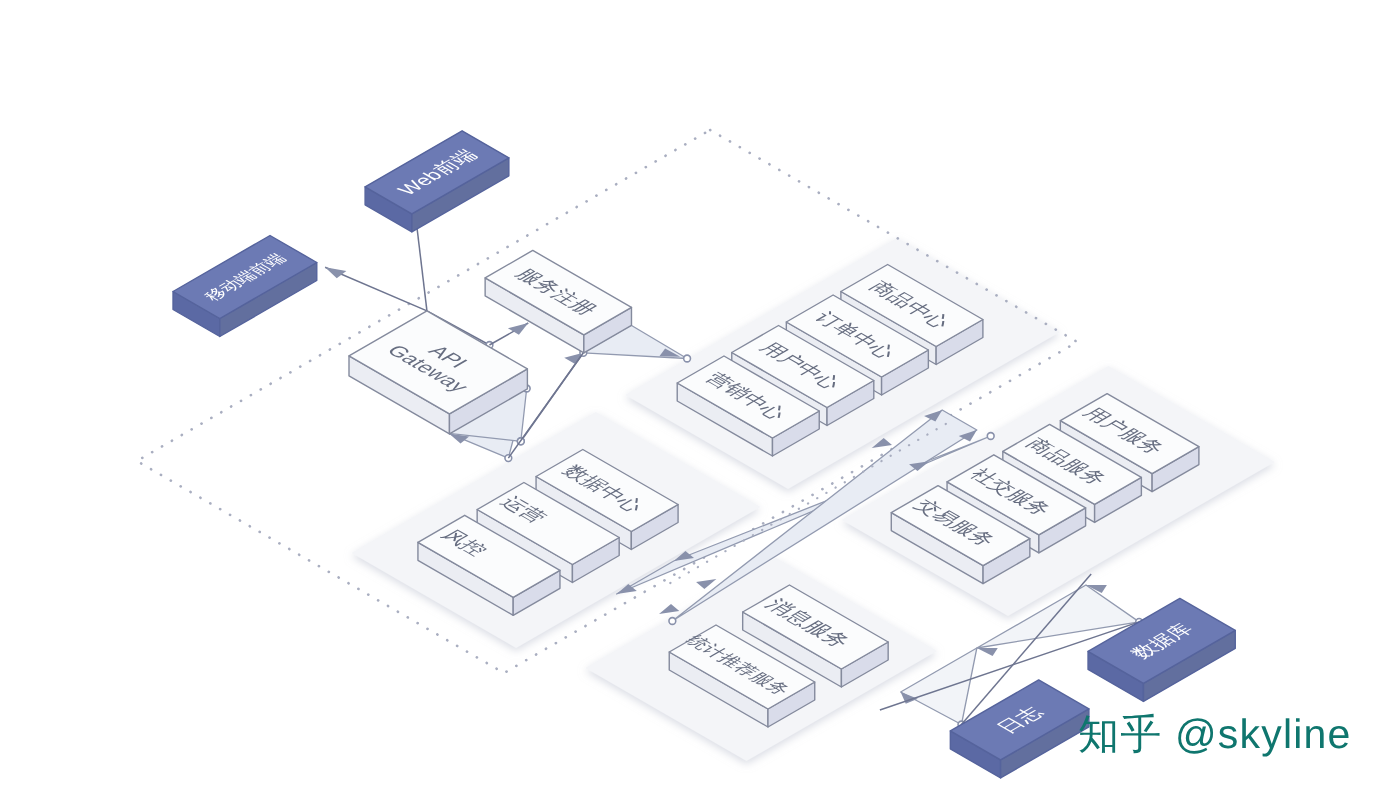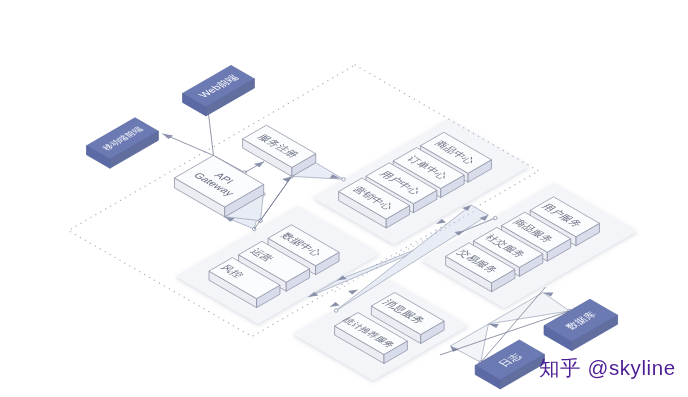--- a/index.html
+++ b/index.html
@@ -1,21 +1,21 @@
 <!DOCTYPE html>
 <html><head>
 <meta charset="utf-8">
 <title>Isometric Microservice Architecture</title>
 <style>
   html,body{margin:0;padding:0;background:#ffffff;}
   body{width:688px;height:397px;overflow:hidden;font-family:"Liberation Sans",sans-serif;}
   #stage{position:relative;width:688px;height:397px;background:#ffffff;opacity:0.999;}
   svg{display:block;}
   #watermark{position:absolute;left:539px;top:357px;font-family:"Liberation Sans",sans-serif;
-     font-size:20.5px;line-height:22px;color:#4c1d95;letter-spacing:0.6px;white-space:nowrap;}
+     font-size:20.5px;line-height:22px;color:#0f766e;letter-spacing:0.6px;white-space:nowrap;}
 </style>
 </head>
 <body>
 
 <div id="stage">
   <svg id="scene" width="688" height="397" viewBox="0 0 688 397">
       <defs>
         <filter id="softshadow" x="-20%" y="-20%" width="150%" height="150%">
           <feDropShadow dx="0" dy="1.5" stdDeviation="2.2" flood-color="#b9bece" flood-opacity="0.55"></feDropShadow>
         </filter>

